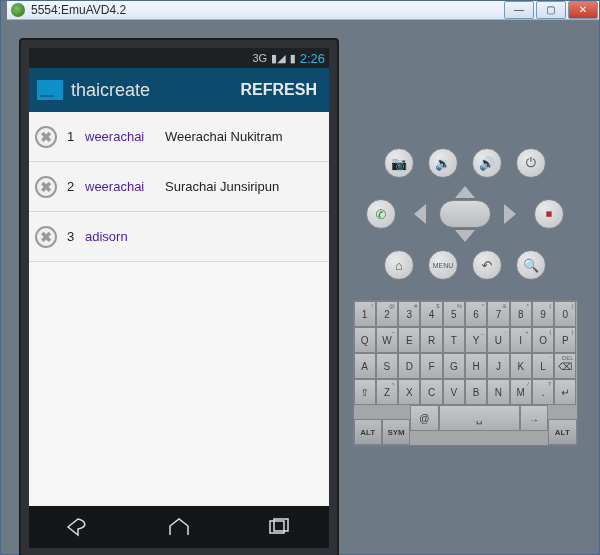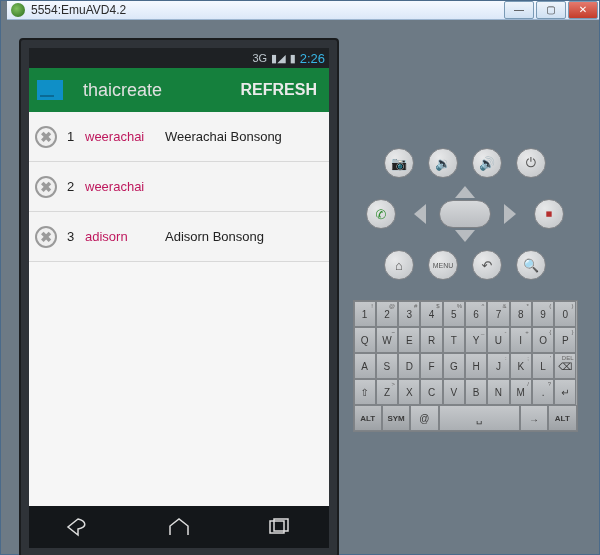--- a/index.html
+++ b/index.html
@@ -86,26 +86,26 @@
     font-size: 11px;
     padding: 0 4px;
     gap: 4px;
   }
   .statusbar .clock { color:#38b5e5; font-size: 13px; }
   .statusbar .sig, .statusbar .bat, .statusbar .threeg {
     color:#bfc8cf;
   }
   .appbar {
     height: 44px;
-    background: #15803d;
+    background: #0c4a6e;
     color: #fff;
     display: flex;
     align-items: center;
     padding: 0 4px 0 8px;
-    gap: 20px;
+    gap: 8px;
   }
   .appbar .logo {
     width: 26px; height: 20px;
     background: #0f8fc7;
     position: relative;
   }
   .appbar .logo::before {
     content:"";
     position:absolute; left:3px; bottom:3px;
     width:14px; height:2px; background:#0a6a95;
@@ -129,21 +129,21 @@
     border:2px solid #9a9a9a;
     border-radius:50%;
     color:#9a9a9a;
     font-size:14px;
     font-weight:bold;
     display:flex; align-items:center; justify-content:center;
     margin-right:10px;
     background:#efefef;
   }
   .row .num { width: 18px; color:#222;}
-  .row .uname { width: 80px; color:#be185d;}
+  .row .uname { width: 80px; color:#4c1d95;}
   .row .fname { flex:1; color:#222;}
   
   .pointer {
     position:absolute;
     left:48px; top:70px;
     width:0;height:0;
     pointer-events:none;
   }
   .pointer svg { position:absolute; left:-8px; top:-6px;}
   
@@ -224,21 +224,21 @@
     border:1px solid #7f8387;
     background:linear-gradient(#c5c8cb,#abafb3);
     display:flex; flex-direction:column;
     align-items:center; justify-content:center;
     font-size:10px;
     color:#3a3a3a;
     position:relative;
   }
   .key .sup { font-size:6px; position:absolute; top:1px; right:2px; color:#666;}
   .key.wide { flex:1.5; }
-  .key.alt { background:linear-gradient(#bcbfc2,#9ea2a6); font-size:8px; font-weight:bold;}
+  .key.alt { background:linear-gradient(#bcbfc2,#9ea2a6); font-size:8px; font-weight:bold;margin-top:14px;}
 </style>
 </head>
 <body>
 
 <div class="win-frame">
   <div class="win-titlebar">
     <div class="emu-icon"></div>
     <div class="title">5554:EmuAVD4.2</div>
     <div class="win-btns">
       <div class="win-btn">—</div>
@@ -268,32 +268,32 @@
           <div class="pointer">
             <svg width="24" height="28">
                 <path d="M4 2 L16 18 L11 17 L15 26 L12 27 L8 18 L4 20 Z" fill="#d23"></path>
               </svg>
           </div>
 
           <div class="row">
             <div class="del">✖</div>
             <div class="num">1</div>
             <div class="uname">weerachai</div>
-            <div class="fname">Weerachai Bonsong</div>
+            <div class="fname">Weerachai Nukitram</div>
           </div>
           <div class="row">
             <div class="del">✖</div>
             <div class="num">2</div>
             <div class="uname">weerachai</div>
+            <div class="fname">Surachai Junsiripun</div>
           </div>
           <div class="row">
             <div class="del">✖</div>
             <div class="num">3</div>
             <div class="uname">adisorn</div>
-            <div class="fname">Adisorn Bonsong</div>
           </div>
         </div>
 
         <div class="navbar">
           <span class="nav-icon">
             <svg width="26" height="20">
                 <path d="M14 2 C6 4 4 10 14 12 L14 18 L24 10 L14 2 Z" fill="none" stroke="#ddd" stroke-width="1.5" transform="scale(-1,1) translate(-26,0)"></path>
               </svg>
           </span>
           <span class="nav-icon">

